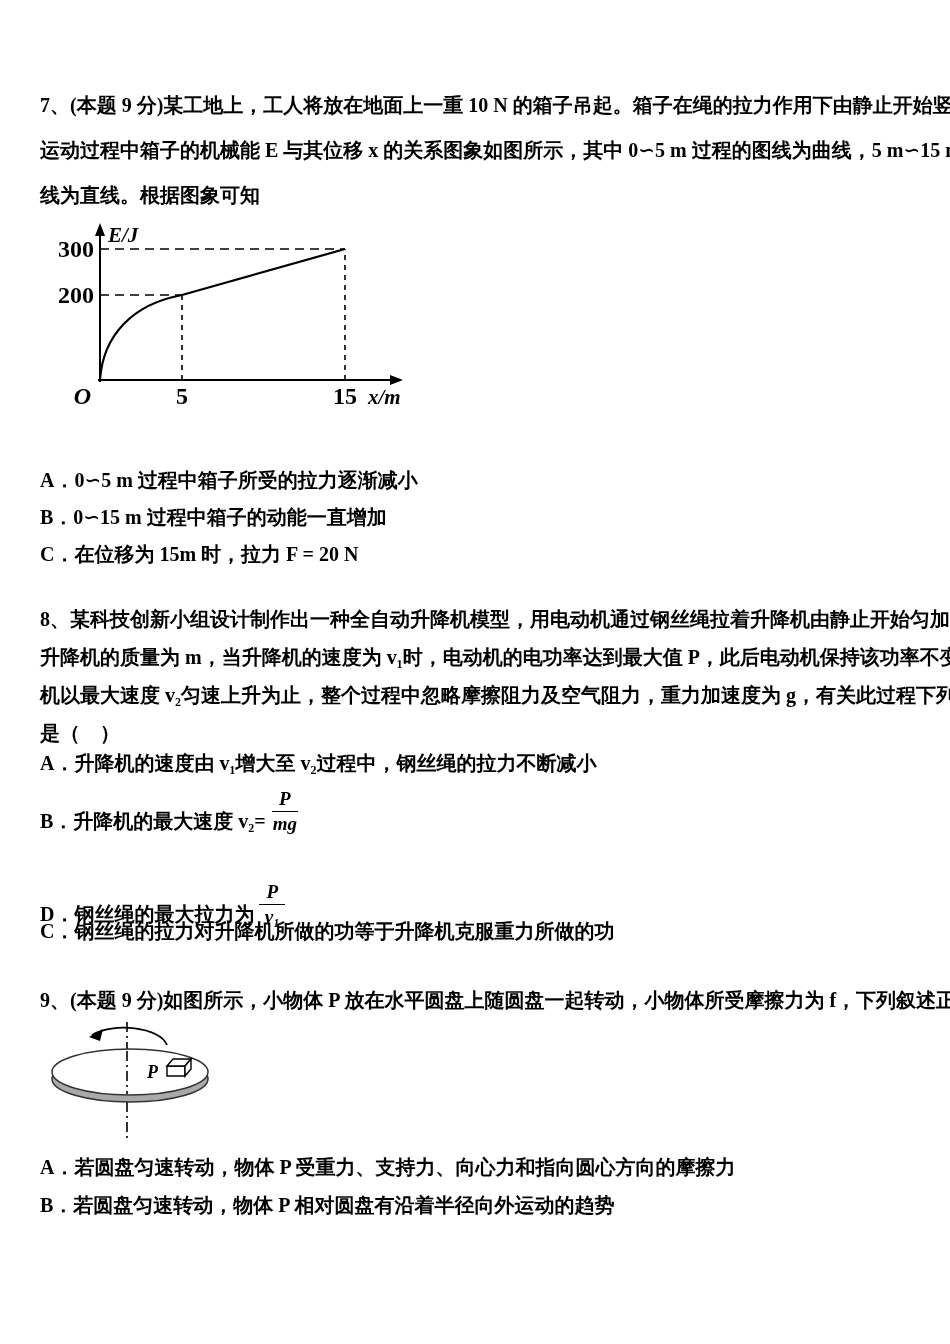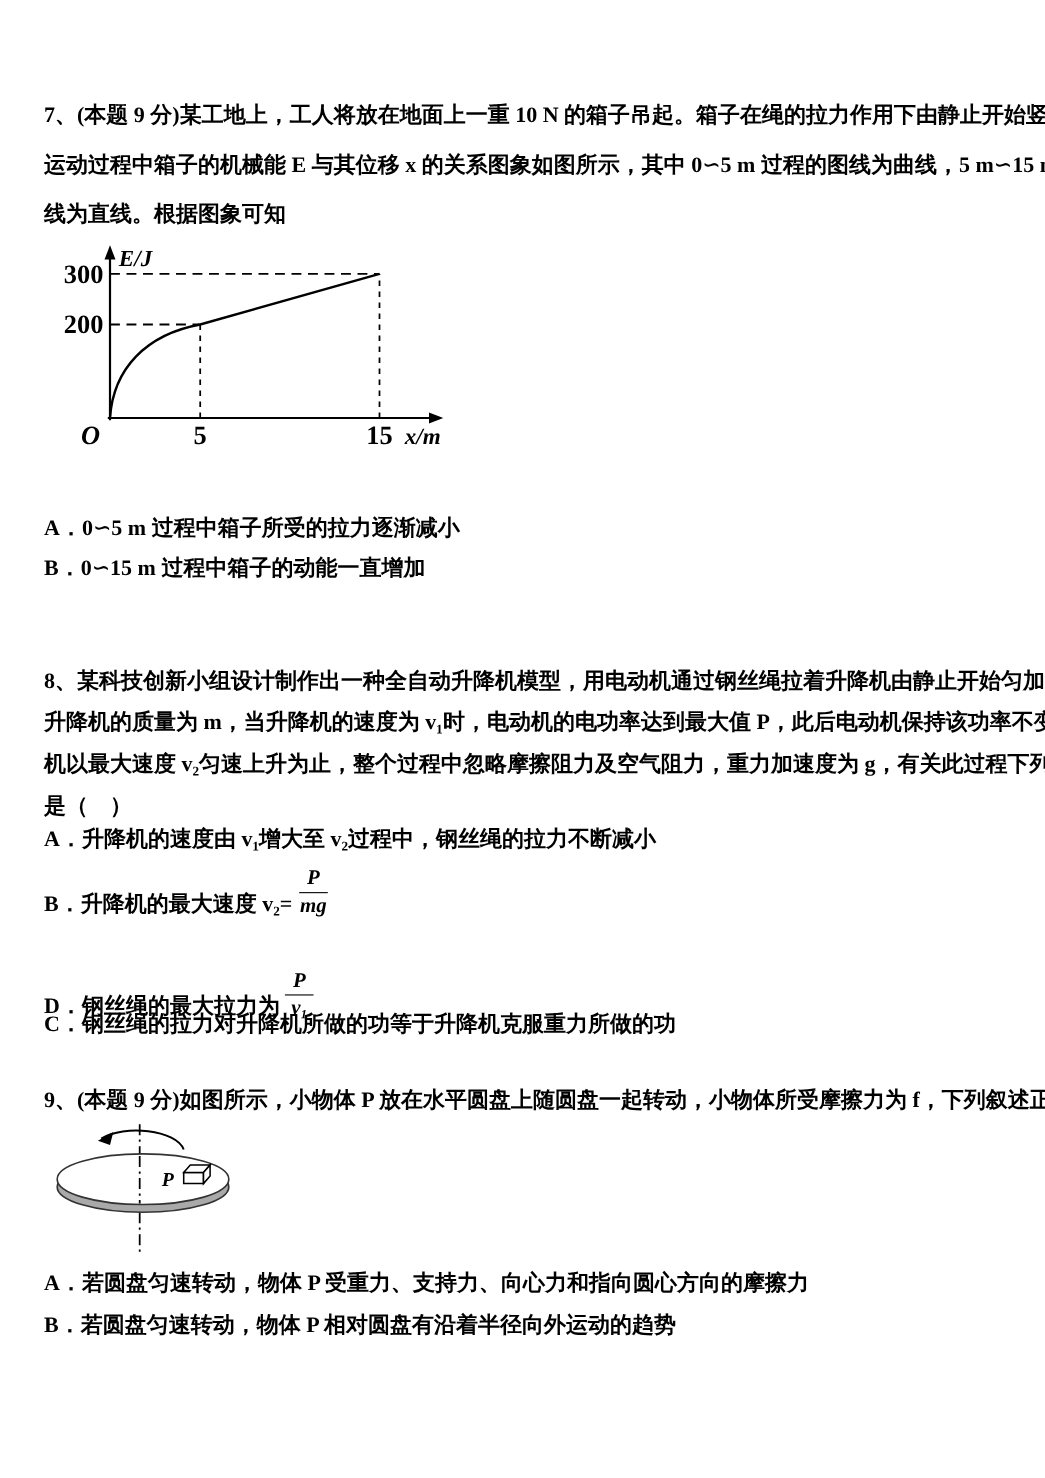--- a/index.html
+++ b/index.html
@@ -51,20 +51,21 @@
     <text x="36" y="37" font-size="24" text-anchor="end">300</text>
     <text x="36" y="83" font-size="24" text-anchor="end">200</text>
     <text x="33" y="184" font-size="24" text-anchor="end" class="it">O</text>
     <text x="124" y="184" font-size="24" text-anchor="middle">5</text>
     <text x="287" y="184" font-size="24" text-anchor="middle">15</text>
     <text x="310" y="184" font-size="21" class="it">x/m</text>
   </svg>
 
   <div class="opt" style="top:468px;">A．0∽5 m 过程中箱子所受的拉力逐渐减小</div>
   <div class="opt" style="top:505px;">B．0∽15 m 过程中箱子的动能一直增加</div>
+  <div class="opt" style="top:542px;">C．在位移为 15m 时，拉力 F = 20 N</div>
 
   <div class="tblock q8-para" style="top:600px;">
     <div class="ln">8、某科技创新小组设计制作出一种全自动升降机模型，用电动机通过钢丝绳拉着升降机由静止开始匀加速上升，已知</div>
     <div class="ln">升降机的质量为 m，当升降机的速度为 v₁时，电动机的电功率达到最大值 P，此后电动机保持该功率不变，直到升降</div>
     <div class="ln">机以最大速度 v₂匀速上升为止，整个过程中忽略摩擦阻力及空气阻力，重力加速度为 g，有关此过程下列说法正确的</div>
     <div class="ln">是（　）</div>
   </div>
 
   <div class="opt" style="top:751px;">A．升降机的速度由 v₁增大至 v₂过程中，钢丝绳的拉力不断减小</div>
 

